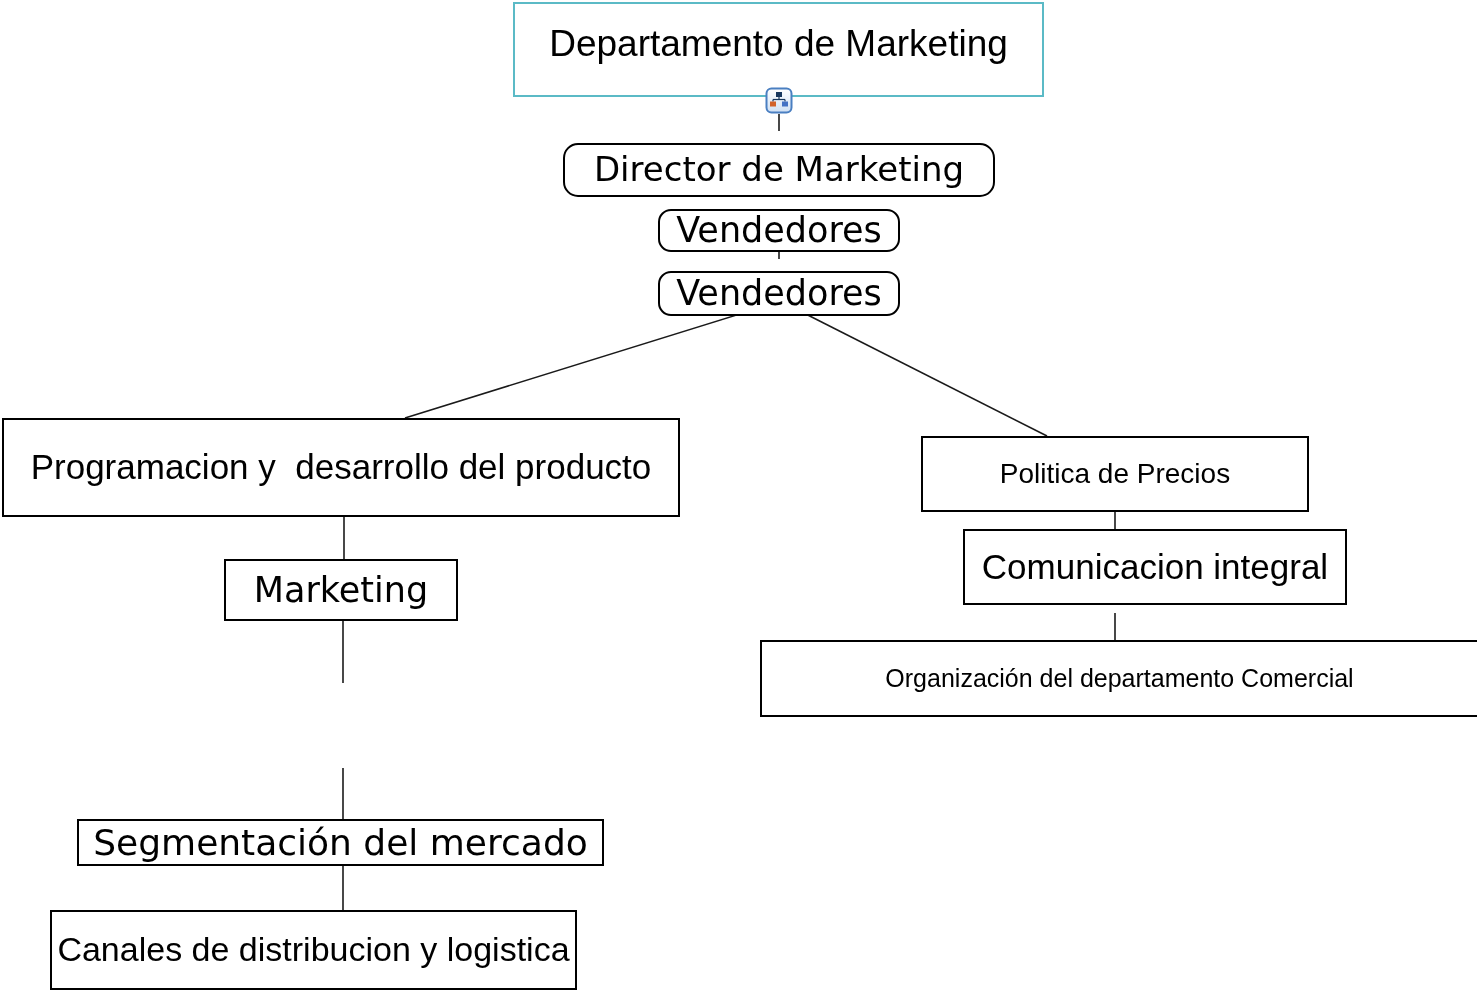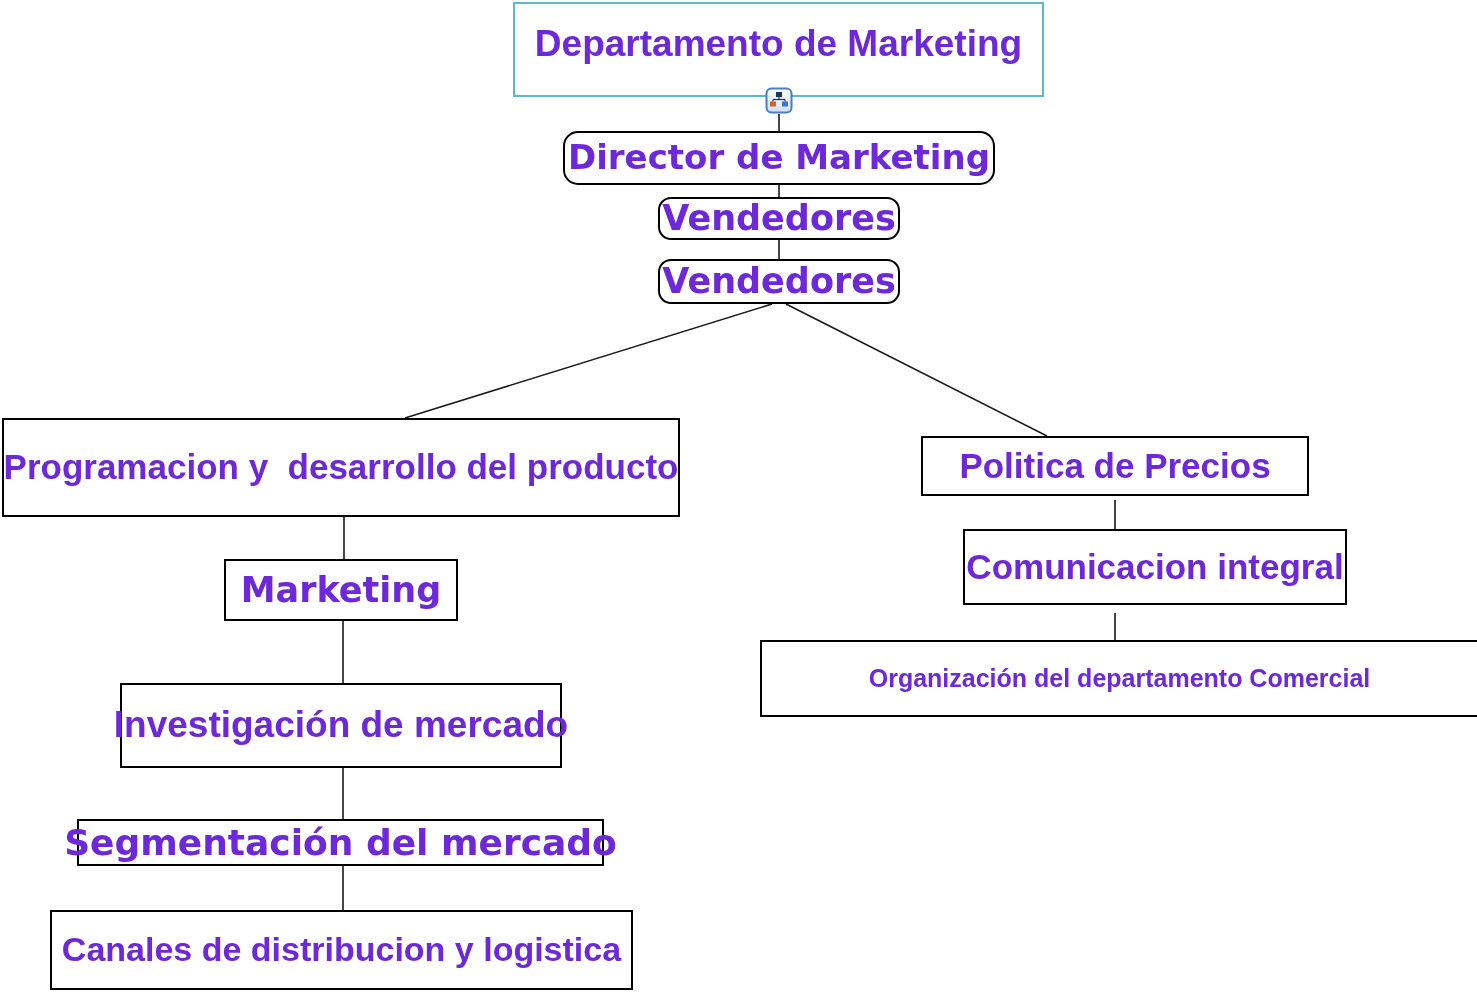--- a/index.html
+++ b/index.html
@@ -20,55 +20,54 @@
   }
   .connectors line { stroke: #1a1a1a; stroke-width: 1.6; }
 
   .node {
     position: absolute;
     display: flex;
     align-items: center;
     justify-content: center;
     background: #ffffff;
     border: 2px solid var(--node-border, #000000);
-    color: #6d28d9;
+    color: #000000;
     box-sizing: border-box;
-    font-weight: bold;
   }
   .label { white-space: pre; line-height: 1.05; }
 
   .sans { font-family: "Liberation Sans", sans-serif; }
   .wide { font-family: "DejaVu Sans", sans-serif; }
 
   #node-root {
     left: 513px; top: 2px; width: 531px; height: 95px;
     border-color: var(--root-border, #5bbac6);
     font-size: 37px;
     padding-bottom: 10px;
   }
   .icon-btn {
     position: absolute;
     left: 765px; top: 87px; width: 28px; height: 27px;
     padding: 0; margin: 0; border: none; background: transparent;
     cursor: pointer;
   }
   .icon-btn svg { display: block; }
 
-  .pill { border-radius: 13px; }
+  .pill { border-radius: 13px; margin-top: 12px; }
   #node-director      { left: 563px; top: 131px; width: 432px; height: 54px; font-size: 34px; border-radius: 15px; }
   #node-vendedores-1  { left: 658px; top: 197px; width: 242px; height: 43px; font-size: 35px; }
   #node-vendedores-2  { left: 658px; top: 259px; width: 242px; height: 45px; font-size: 35px; }
 
   #node-programacion  { left: 2px;   top: 418px; width: 678px; height: 99px; font-size: 35px; }
   #node-publicidad    { left: 224px; top: 559px; width: 234px; height: 62px; font-size: 35px; }
   #node-investigacion { left: 120px; top: 683px; width: 442px; height: 85px; font-size: 37px; }
   #node-segmentacion  { left: 77px;  top: 819px; width: 527px; height: 47px; font-size: 36px; align-items: center; }
-  #node-canales       { left: 50px;  top: 910px; width: 583px; height: 80px; font-size: 34px; }
+  #node-canales       { left: 50px;  top: 910px; width: 527px; height: 80px; font-size: 34px; }
 
-  #node-politica      { left: 921px; top: 436px; width: 388px; height: 60px; font-size: 35px; }
+  #node-politica      { left: 921px; top: 436px; width: 388px; height: 76px; font-size: 28px; }
   #node-comunicacion  { left: 923px; top: 529px; width: 384px; height: 76px; font-size: 35px; margin-left: 40px; }
   #node-organizacion  { left: 760px; top: 640px; width: 719px; height: 77px; font-size: 25px; text-align: right; }
 </style>
 </head>
 <body>
 
 <div class="canvas">
 
   <svg class="connectors" width="1477" height="992" viewBox="0 0 1477 992">
     <line x1="779" y1="114" x2="779" y2="131"></line>
@@ -120,23 +119,20 @@
   </div>
 
   <div class="node sans" id="node-programacion">
     <span class="label">Programacion y  desarrollo del producto</span>
   </div>
 
   <div class="node wide" id="node-publicidad">
     <span class="label">Marketing</span>
   </div>
 
-  <div class="node sans" id="node-investigacion">
-    <span class="label">Investigación de mercado</span>
-  </div>
 
   <div class="node wide" id="node-segmentacion">
     <span class="label">Segmentación del mercado</span>
   </div>
 
   <div class="node sans" id="node-canales">
     <span class="label">Canales de distribucion y logistica</span>
   </div>
 
   <div class="node sans" id="node-politica">

